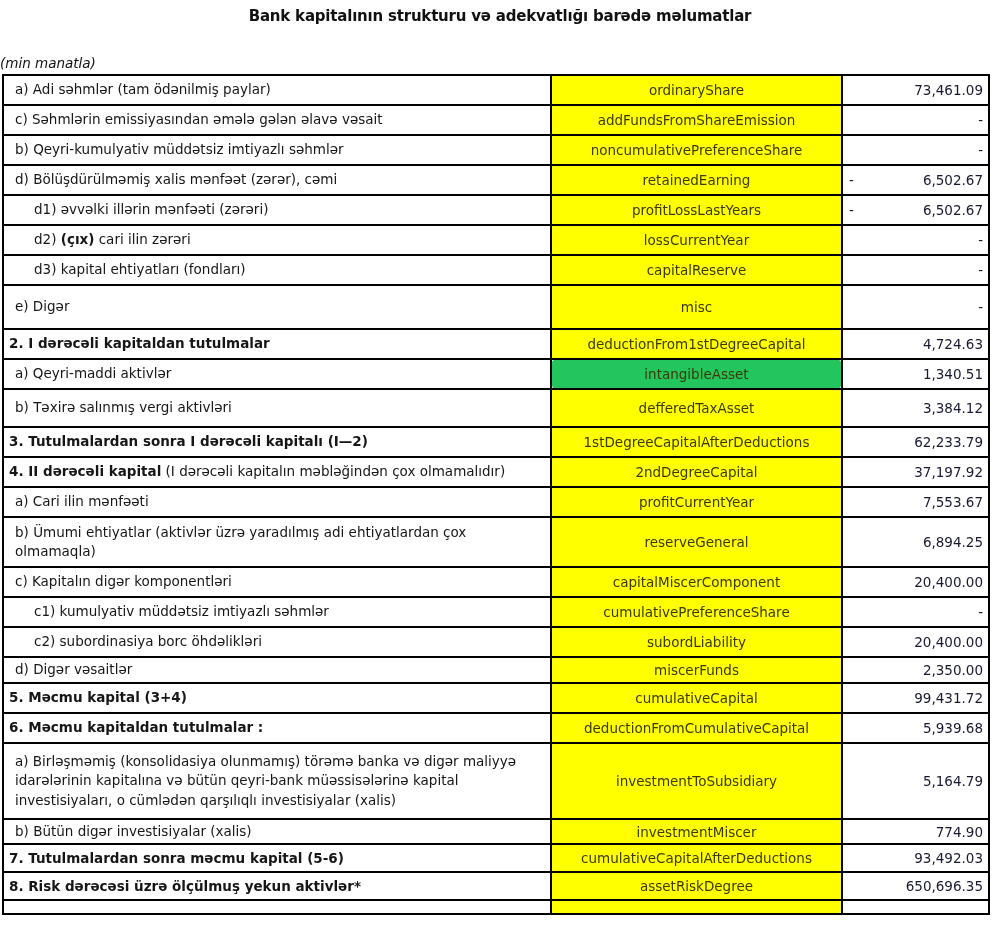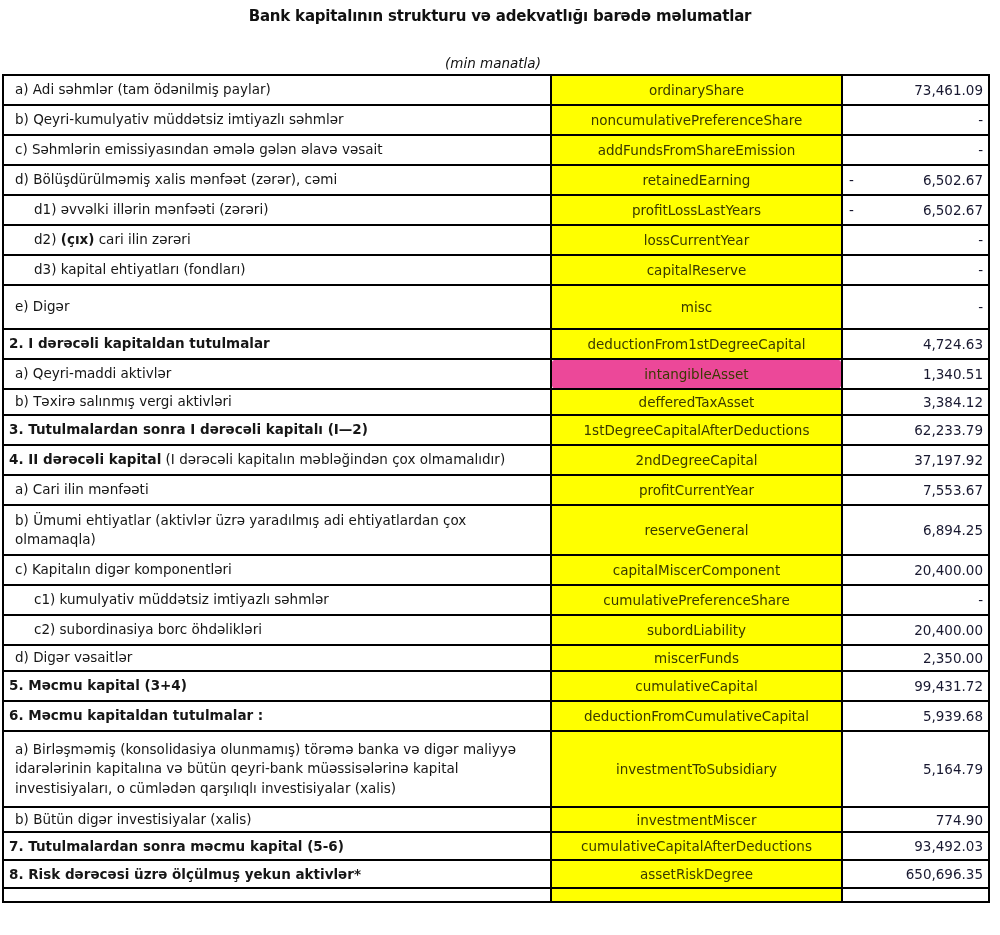--- a/index.html
+++ b/index.html
@@ -17,21 +17,21 @@
     text-align:center;
     font-size:15px;
     font-weight:bold;
     letter-spacing:-0.2px;
     color:#111111;
   }
   .unit-label {
     margin-top:30px;
     margin-bottom:3px;
     padding-right:14px;
-    text-align:center;
+    text-align:left;
     font-style:italic;
     font-size:13.5px;
     color:#111111;
   }
   table.capital-table {
     margin-left:2px;
     width:986px;
     border-collapse:collapse;
     table-layout:fixed;
   }
@@ -81,31 +81,31 @@
         <tr style="height: 30px;">
           <td class="c-label ind1"><span>a) Adi səhmlər (tam ödənilmiş paylar)</span></td>
           <td class="c-tag" style="background: rgb(255, 255, 0); color: rgb(58, 58, 0);">ordinaryShare</td>
           <td class="c-value">
             <div class="val-wrap">
               <span>73,461.09</span>
             </div>
           </td>
         </tr>
         <tr style="height: 30px;">
+          <td class="c-label ind1"><span>c) Səhmlərin emissiyasından əmələ gələn  əlavə vəsait</span></td>
+          <td class="c-tag" style="background: rgb(255, 255, 0); color: rgb(58, 58, 0);">addFundsFromShareEmission</td>
+          <td class="c-value">
+            <div class="val-wrap">
+              <span>-</span>
+            </div>
+          </td>
+        </tr>
+        <tr style="height: 30px;">
           <td class="c-label ind1"><span>b) Qeyri-kumulyativ müddətsiz imtiyazlı səhmlər</span></td>
           <td class="c-tag" style="background: rgb(255, 255, 0); color: rgb(58, 58, 0);">noncumulativePreferenceShare</td>
-          <td class="c-value">
-            <div class="val-wrap">
-              <span>-</span>
-            </div>
-          </td>
-        </tr>
-        <tr style="height: 30px;">
-          <td class="c-label ind1"><span>c) Səhmlərin emissiyasından əmələ gələn  əlavə vəsait</span></td>
-          <td class="c-tag" style="background: rgb(255, 255, 0); color: rgb(58, 58, 0);">addFundsFromShareEmission</td>
           <td class="c-value">
             <div class="val-wrap">
               <span>-</span>
             </div>
           </td>
         </tr>
         <tr style="height: 30px;">
           <td class="c-label ind1"><span>d)   Bölüşdürülməmiş xalis mənfəət (zərər), cəmi</span></td>
           <td class="c-tag" style="background: rgb(255, 255, 0); color: rgb(58, 58, 0);">retainedEarning</td>
           <td class="c-value">
@@ -156,28 +156,28 @@
           <td class="c-label"><span class="b">2. I dərəcəli kapitaldan  tutulmalar</span></td>
           <td class="c-tag" style="background: rgb(255, 255, 0); color: rgb(58, 58, 0);">deductionFrom1stDegreeCapital</td>
           <td class="c-value">
             <div class="val-wrap">
               <span>4,724.63</span>
             </div>
           </td>
         </tr>
         <tr style="height: 30px;">
           <td class="c-label ind1"><span>a) Qeyri-maddi aktivlər</span></td>
-          <td class="c-tag" style="background: #ec4899; color: rgb(58, 58, 0); border-radius: 6px;">intangibleAsset</td>
+          <td class="c-tag" style="background: #22c55e; color: rgb(58, 58, 0); border-radius: 6px;">intangibleAsset</td>
           <td class="c-value">
             <div class="val-wrap">
               <span>1,340.51</span>
             </div>
           </td>
         </tr>
-        <tr style="height: 26px;">
+        <tr style="height: 38px;">
           <td class="c-label ind1"><span>b) Təxirə salınmış vergi aktivləri</span></td>
           <td class="c-tag" style="background: rgb(255, 255, 0); color: rgb(58, 58, 0);">defferedTaxAsset</td>
           <td class="c-value">
             <div class="val-wrap">
               <span>3,384.12</span>
             </div>
           </td>
         </tr>
         <tr style="height: 30px;">
           <td class="c-label"><span class="b">3. Tutulmalardan  sonra I dərəcəli kapitalı (I—2)</span></td>

